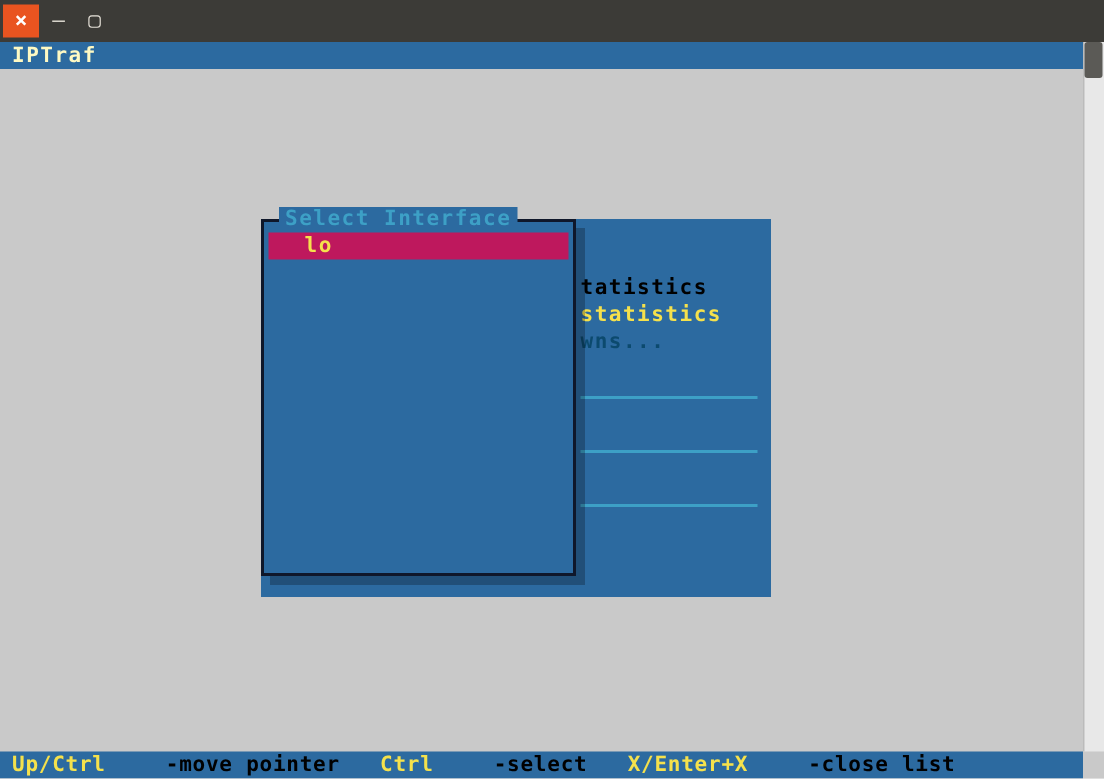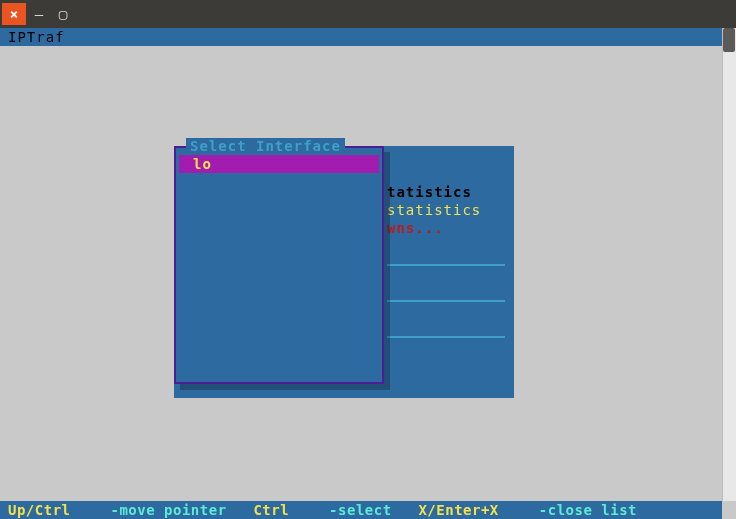--- a/index.html
+++ b/index.html
@@ -13,63 +13,63 @@
   .win-min, .win-max { color: #dfdbd2; }
   .menu { display: flex; gap: 6px; margin-left: 18px; font-size: 14px; font-family: sans-serif; }
   .menu-item { padding: 2px 4px; cursor: default; }
 
   .terminal { position: relative; width: 736px; height: calc(519px - 28px); background: #c9c9c9; }
   .scrollbar-track { position: absolute; right: 0; top: 0; width: 14px; height: calc(100% - 18px); background: #e8e8e8; border-left: 1px solid #bbb; }
   .scrollbar-thumb { position: absolute; right: 1px; top: 0; width: 12px; height: 24px; background: #5b5a56; border-radius: 2px; }
 
   .content { position: absolute; inset: 0; right: 14px; }
 
-  .app-title { position: absolute; top: 0; left: 0; right: 0; height: 18px; background: #2c6aa0; color: #000000; font-weight: normal; padding-left: 8px; line-height: 18px; letter-spacing: 1px; }
+  .app-title { position: absolute; top: 0; left: 0; right: 0; height: 18px; background: #2c6aa0; color: #fef9c3; font-weight: bold; padding-left: 8px; line-height: 18px; letter-spacing: 1px; }
 
   .bg-panel {
     position: absolute;
     left: 174px; top: 118px;
     width: 340px; height: 252px;
     background: #2c6aa0;
   }
   .bg-line1 { position: absolute; left: 387px; top: 156px; color: #000000; font-weight: bold; letter-spacing: 1px; }
-  .bg-line2 { position: absolute; left: 387px; top: 174px; color: #f5e14c; font-weight: normal; letter-spacing: 1px; }
-  .bg-line3 { position: absolute; left: 387px; top: 192px; color: #b91c1c; font-weight: bold; letter-spacing: 1px; }
+  .bg-line2 { position: absolute; left: 387px; top: 174px; color: #f5e14c; font-weight: bold; letter-spacing: 1px; }
+  .bg-line3 { position: absolute; left: 387px; top: 192px; color: #0c4a6e; font-weight: bold; letter-spacing: 1px; }
   .bg-sep1 { position: absolute; left: 387px; top: 236px; width: 118px; border-top: 2px solid #3da0c6; }
   .bg-sep2 { position: absolute; left: 387px; top: 272px; width: 118px; border-top: 2px solid #3da0c6; }
   .bg-sep3 { position: absolute; left: 387px; top: 308px; width: 118px; border-top: 2px solid #3da0c6; }
 
   .dialog {
     position: absolute;
     left: 174px; top: 118px;
     width: 210px; height: 238px;
     background: #2c6aa0;
-    border: 2px solid #4c1d95;
+    border: 2px solid #0f172a;
     box-shadow: 6px 6px 0 rgba(0,0,0,0.25);
   }
   .dialog-title {
     position: absolute; top: -10px; left: 10px;
     background: #2c6aa0; color: #3da0c6; padding: 0 4px;
     font-weight: bold; letter-spacing: 1px;
   }
   .dialog-item {
     position: absolute; left: 3px; top: 7px; right: 3px;
-    height: 18px; background: #a21caf; color: #f5e14c;
-    font-weight: bold; padding-left: 14px; line-height: 18px;
+    height: 18px; background: #be185d; color: #f5e14c;
+    font-weight: bold; padding-left: 24px; line-height: 18px;
     letter-spacing: 1px;
   }
 
   .statusbar {
     position: absolute; left: 0; right: 0; bottom: 0;
     height: 18px; background: #2c6aa0;
     color: #f5e14c; font-weight: bold; padding-left: 8px;
     line-height: 18px; letter-spacing: 0.5px;
     white-space: pre;
   }
-  .statusbar .white { color: #5eead4; padding-left: 40px; }
+  .statusbar .white { color: #000000; padding-left: 40px; }
 </style>
 </head>
 <body>
 
 <div class="titlebar">
   <div class="win-controls">
     <div class="win-btn win-close">
         <span>×</span>
       </div>
     <div class="win-btn win-min">

